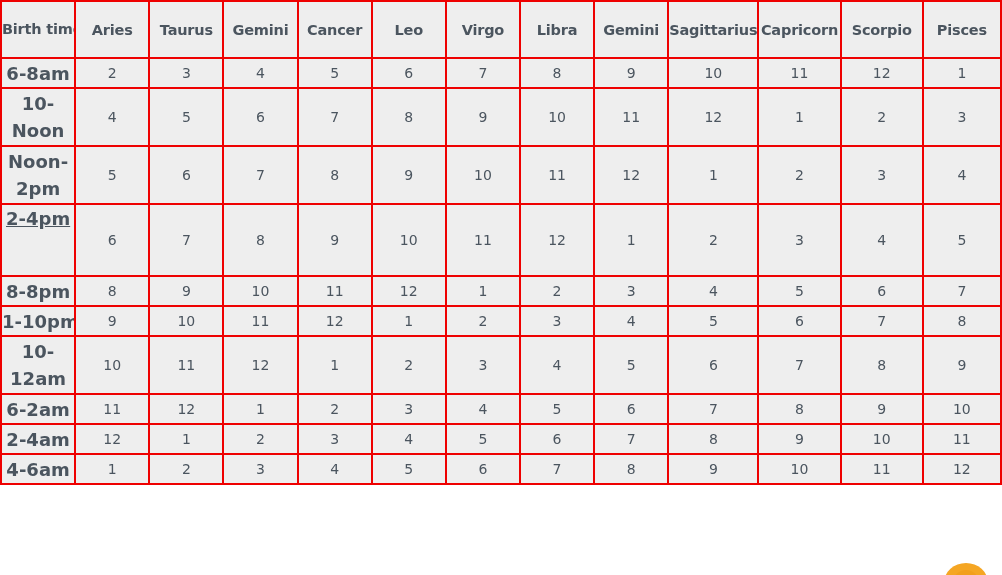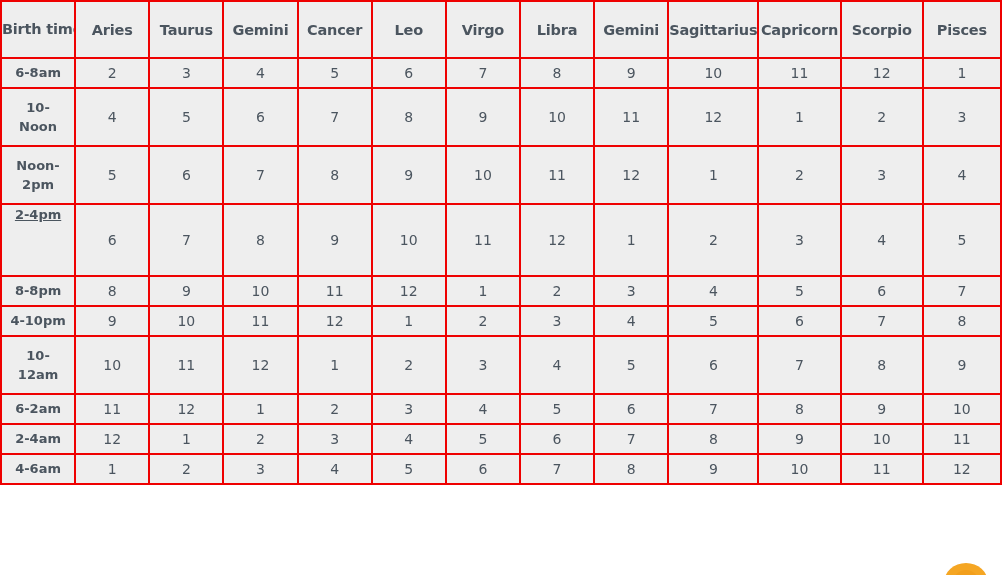--- a/index.html
+++ b/index.html
@@ -44,21 +44,21 @@
     letter-spacing: -0.2px;
   }
   thead th.corner-head {
     line-height: 1.45;
     white-space: normal;
     padding: 2px 4px;
   }
 
   
   td.row-label {
-    font-size: 13px;
+    font-size: 18px;
     font-weight: bold;
     color: #434d57;
     white-space: normal;
     line-height: 1.5;
     padding: 0 2px;
   }
 
   
   td.data-cell {
     font-size: 14px;
@@ -212,21 +212,21 @@
         <td class="data-cell">12</td>
         <td class="data-cell">1</td>
         <td class="data-cell">2</td>
         <td class="data-cell">3</td>
         <td class="data-cell">4</td>
         <td class="data-cell">5</td>
         <td class="data-cell">6</td>
         <td class="data-cell">7</td>
       </tr>
       <tr class="h-short">
-        <td class="row-label label-mid">4-10pm</td>
+        <td class="row-label label-mid">1-10pm</td>
         <td class="data-cell">9</td>
         <td class="data-cell">10</td>
         <td class="data-cell">11</td>
         <td class="data-cell">12</td>
         <td class="data-cell">1</td>
         <td class="data-cell">2</td>
         <td class="data-cell">3</td>
         <td class="data-cell">4</td>
         <td class="data-cell">5</td>
         <td class="data-cell">6</td>

